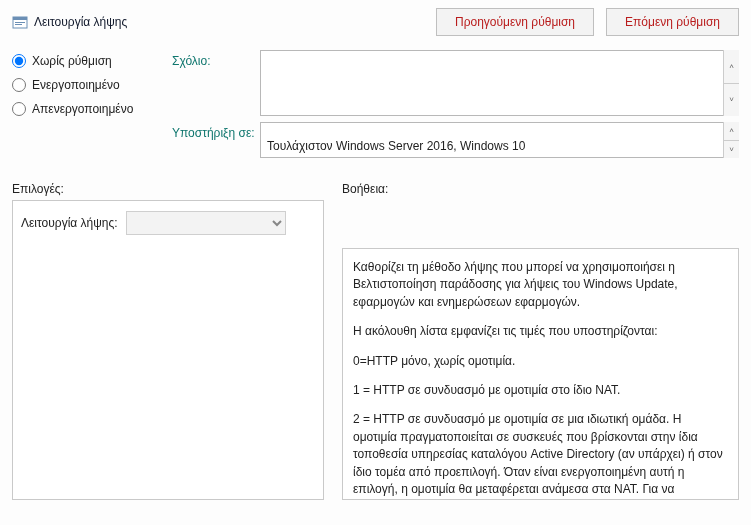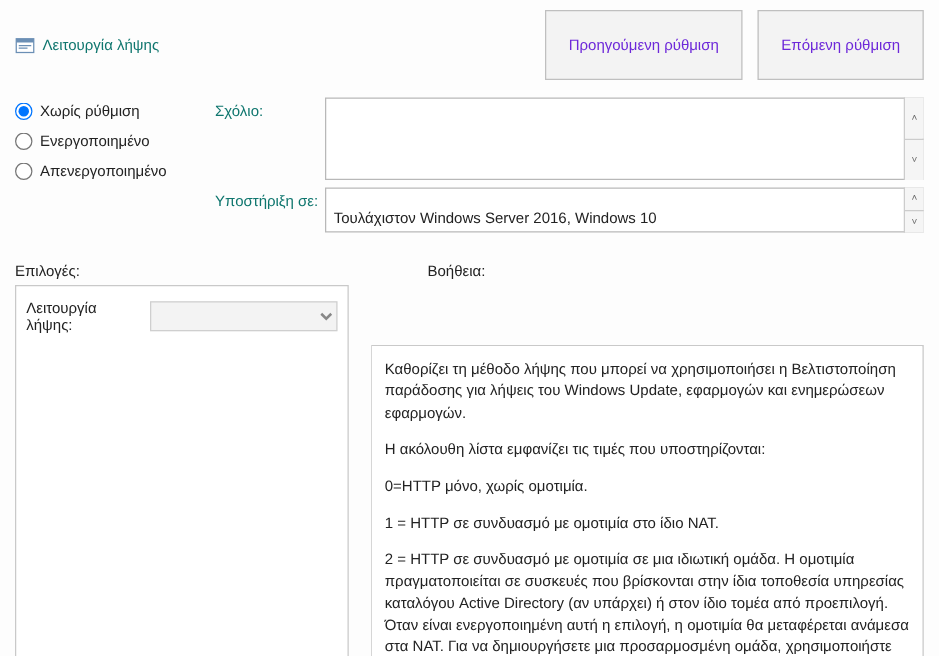--- a/index.html
+++ b/index.html
@@ -18,32 +18,32 @@
     display: flex;
     align-items: center;
     gap: 6px;
     margin-bottom: 8px;
   }
   .titlebar .icon {
     width: 16px; height: 16px;
     display: flex; align-items: center; justify-content: center;
     color: #3b6ea5;
   }
-  .title-text { font-size: 12px; color: #0f766e; }
+  .title-text { font-size: 12px; color: #0f172a; }
   .nav-buttons {
     margin-left: auto;
     display: flex;
     gap: 12px;
   }
   .btn {
     font: inherit;
-    padding: 20px 18px;
+    padding: 6px 18px;
     background: #f3f3f3;
     border: 1px solid #bfbfbf;
-    color: #6d28d9;
+    color: #b91c1c;
     min-width: 130px;
     text-align: center;
     cursor: pointer;
   }
 
   .row1 {
     display: flex;
     align-items: flex-start;
     margin-top: 14px;
   }
@@ -111,21 +111,21 @@
     display:flex;
     gap: 0;
     height: 300px;
   }
   .panel-left, .panel-right {
     border: 1px solid #c9c9c9;
     background: #fff;
     overflow: hidden;
   }
   .panel-left {
-    width: 267px;
+    width: 312px;
     margin-right: 18px;
     padding: 10px 8px;
   }
   .panel-right {
     flex: 1;
     padding: 10px 10px;
     overflow-y: auto;
     position: relative;
     line-height: 1.45;
     margin-top: 48px;

